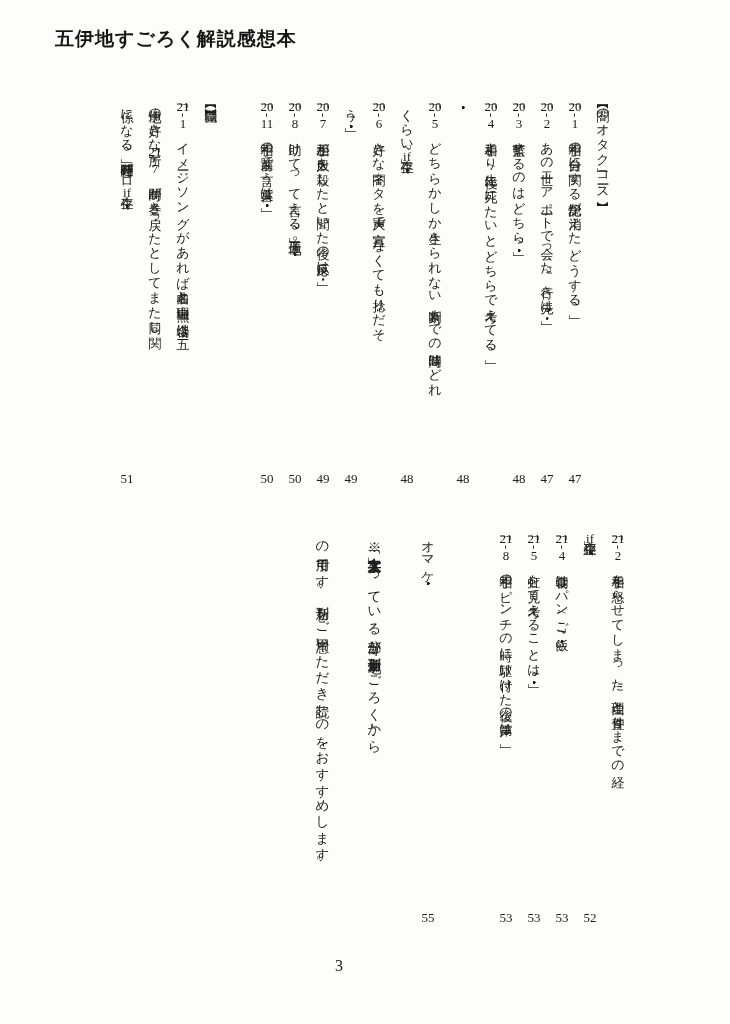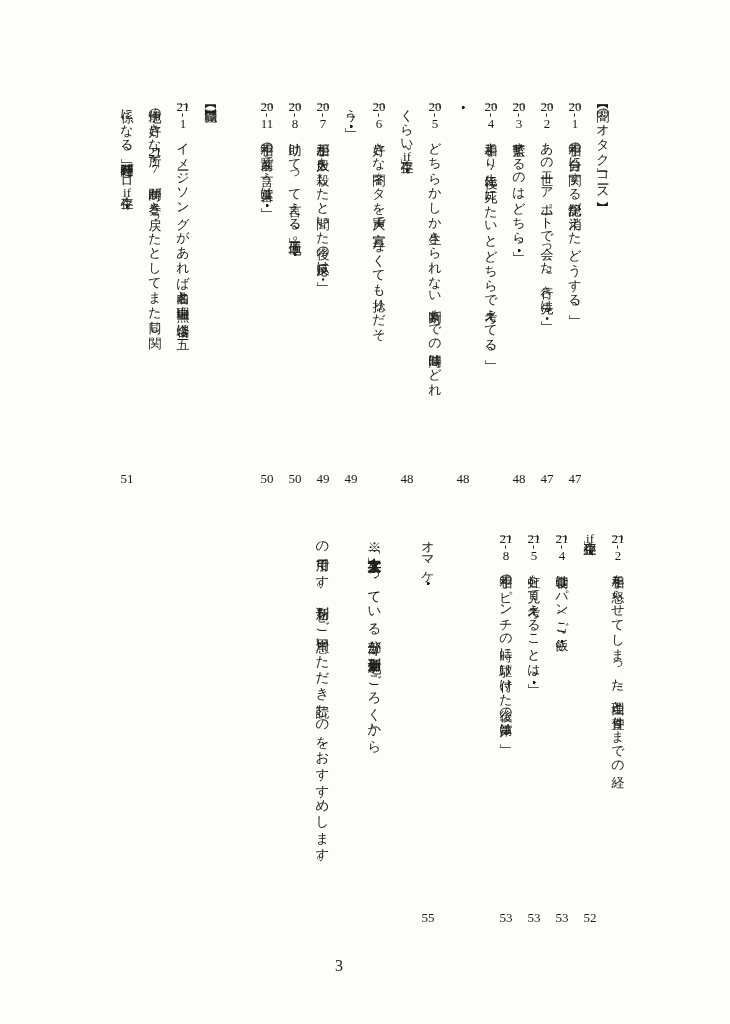--- a/index.html
+++ b/index.html
@@ -62,20 +62,21 @@
     left: 335px; top: 957px;
     font-size: 16px;
     color: #222;
   }
 </style>
 </head>
 <body>
 
 <div class="page">
 
+  <div class="doc-header">五伊地すごろく解説感想本</div>
 
   <div class="vblock" id="toc-top">
     <div class="col section">
       <span class="t">【「闇のオタク」 コース】</span>
       <span class="n tcy"></span>
     </div>
     <div class="col">
       <span class="t">「<span class="tcy">20</span>-<span class="tcy">1</span> 相手の自分に関する記憶が消えた どうする?」</span>
       <span class="n tcy">47</span>
     </div>

